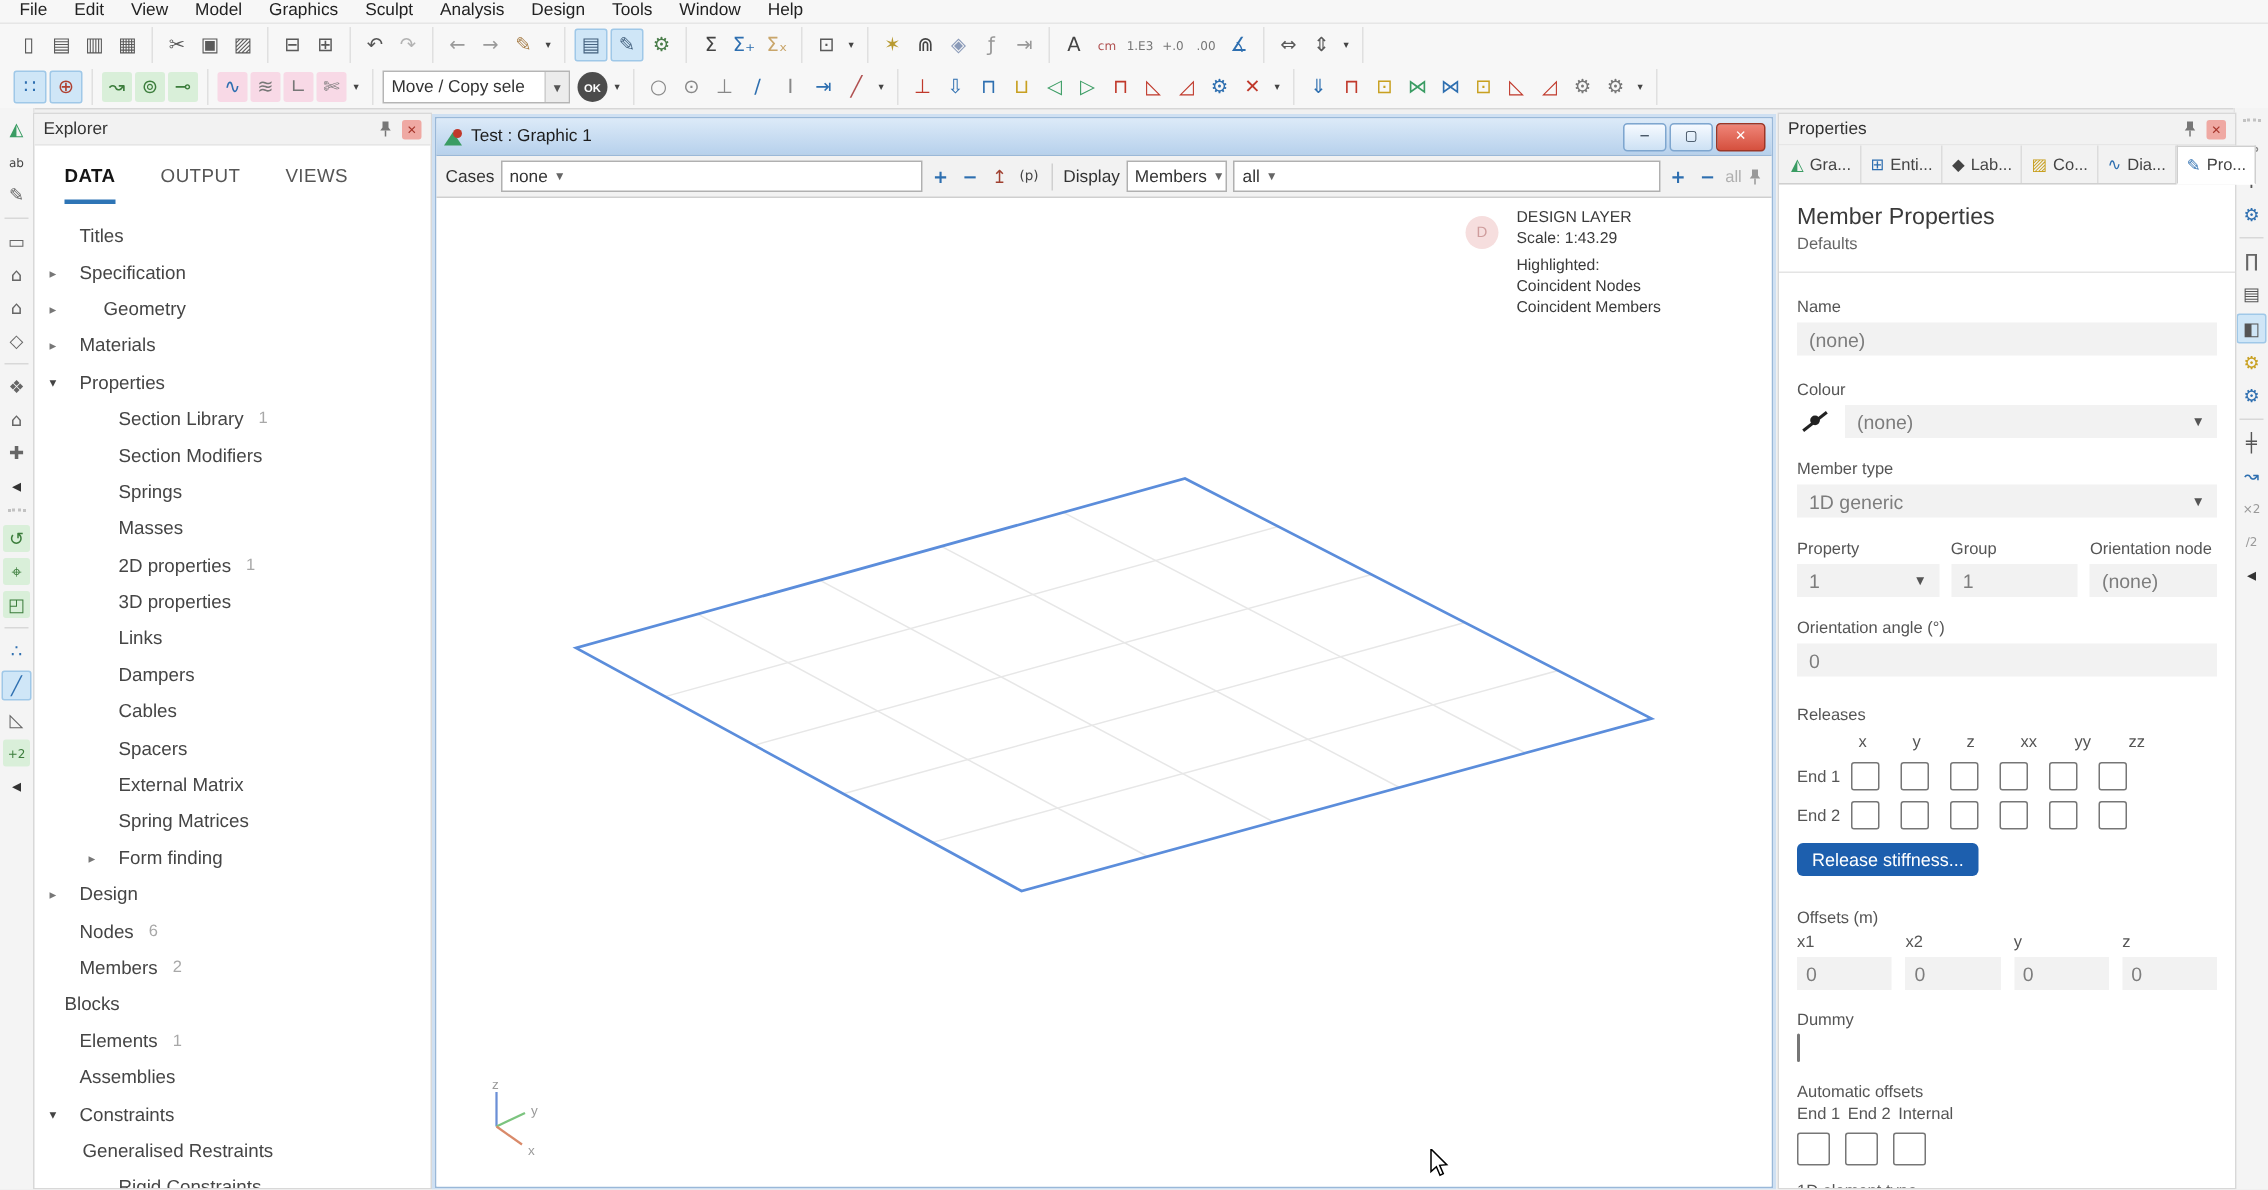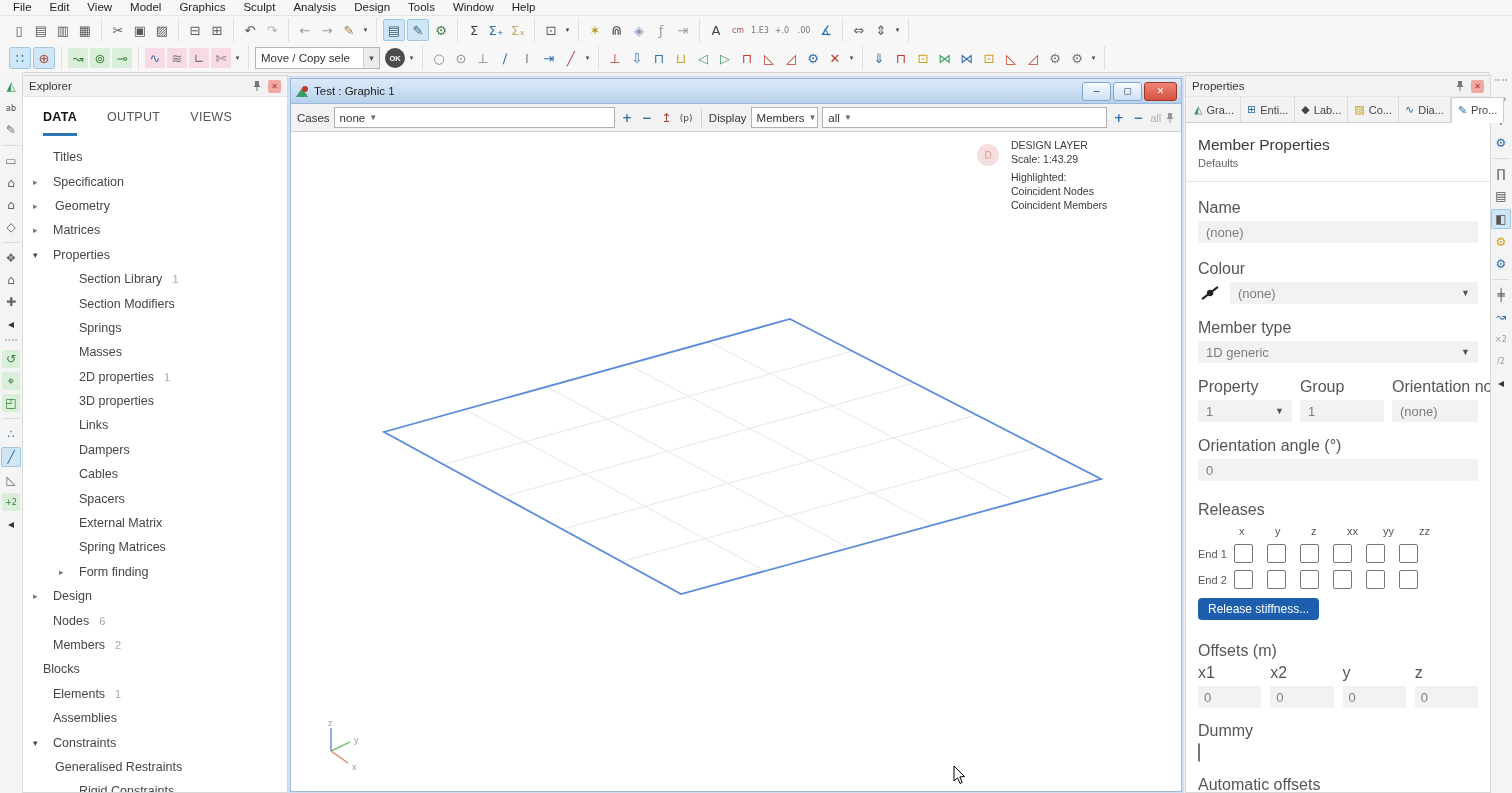--- a/index.html
+++ b/index.html
@@ -88,21 +88,21 @@
   #mouse-cursor{position:absolute;left:662px;top:634px;}
   
   .pr-tabs{height:25px;display:flex;background:#f2f2f2;border-bottom:1px solid #cfcfcf;padding-left:2px;flex:none;}
   .pr-tab{display:flex;align-items:center;gap:4px;padding:0 6px;font-size:11px;color:#444;border-right:1px solid #dcdcdc;}
   .pr-tab .ticon{font-family:"DejaVu Sans",sans-serif;font-size:11px;}
   .pr-tab.active{background:#fff;border:1px solid #cfcfcf;border-bottom:1px solid #fff;margin-bottom:-1px;}
   #pr-body{flex:1;padding:13px 12px 0 12px;overflow:hidden;}
   #pr-heading{font-size:15.5px;color:#3a3a3a;}
   #pr-sub{font-size:11px;color:#666;margin-top:3px;}
   .hrline{height:1px;background:#e4e4e4;margin:12px -12px 0 -12px;}
-  .f-label{font-size:16px;color:#555;margin-bottom:4px;}
+  .f-label{font-size:11px;color:#555;margin-bottom:4px;}
   .f-input,.f-select{height:22px;background:#f2f2f2;display:flex;align-items:center;padding-left:8px;
     font-size:13px;color:#7d7d7d;}
   .f-select{justify-content:space-between;}
   .f-select .chev{font-size:9px;color:#555;padding-right:8px;}
   .grp{margin-top:17px;}
   .row3{display:flex;gap:8px;}
   .row3 .col{display:flex;flex-direction:column;}
   .cbx{width:17px;height:17px;border:1.5px solid #767676;border-radius:2px;background:#fff;flex:none;}
   .rel-head{display:flex;margin-left:36px;gap:0;font-size:11px;color:#555;margin-top:6px;}
   .rel-head span{width:31px;text-align:left;padding-left:5px;}
@@ -332,25 +332,25 @@
     <div id="tree">
         <div class="tree-row">
           <span class="tree-label" style="margin-left: 30px;">Titles</span>
         </div>
         <div class="tree-row">
           <span class="tree-arrow" style="color: rgb(119, 119, 119); left: 10px;">▸</span>
           <span class="tree-label" style="margin-left: 30px;">Specification</span>
         </div>
         <div class="tree-row">
           <span class="tree-arrow" style="color: rgb(119, 119, 119); left: 10px;">▸</span>
-          <span class="tree-label" style="margin-left: 32px;">Geometry</span>
+          <span class="tree-label" style="margin-left: 46px;">Geometry</span>
         </div>
         <div class="tree-row">
           <span class="tree-arrow" style="color: rgb(119, 119, 119); left: 10px;">▸</span>
-          <span class="tree-label" style="margin-left: 30px;">Matrices</span>
+          <span class="tree-label" style="margin-left: 30px;">Materials</span>
         </div>
         <div class="tree-row">
           <span class="tree-arrow" style="color: rgb(68, 68, 68); left: 10px;">▾</span>
           <span class="tree-label" style="margin-left: 30px;">Properties</span>
         </div>
         <div class="tree-row">
           <span class="tree-label" style="margin-left: 56px;">Section Library</span>
           <span class="tree-count">1</span>
         </div>
         <div class="tree-row">

